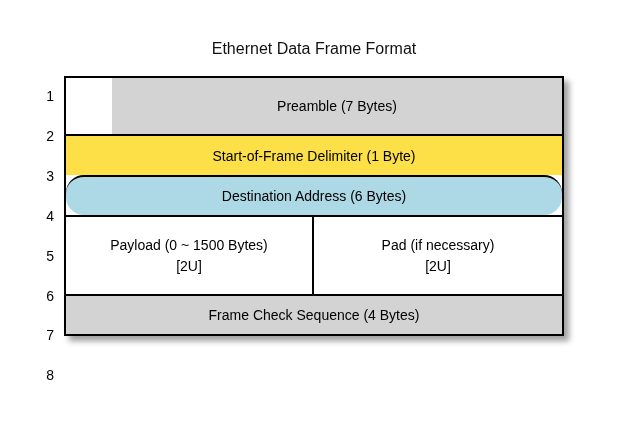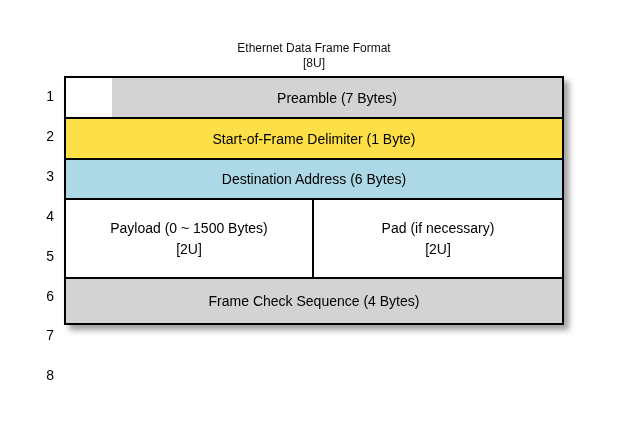--- a/index.html
+++ b/index.html
@@ -15,21 +15,21 @@
     overflow: hidden;
     font-family: "Liberation Sans", "DejaVu Sans", sans-serif;
     color: #000000;
   }
   .title-block {
     position: absolute;
     left: 64px;
     top: 41px;
     width: 500px;
     text-align: center;
-    font-size: 12px;
+    font-size: 16px;
     line-height: 15px;
     color: #111111;
   }
   .numcol {
     position: absolute;
     left: 28px;
     top: 76px;
     width: 28px;
     display: flex;
     flex-direction: column;
@@ -79,52 +79,51 @@
     border-right: 2px solid #000000;
   }
 </style>
 </head>
 <body>
 
 <div class="canvas">
 
   <div class="title-block">
     <div>Ethernet Data Frame Format</div>
-    <div>[8U]</div>
   </div>
 
   <div class="numcol">
     <div class="numcell" style="height:39px">1</div>
     <div class="numcell" style="height:41px">2</div>
     <div class="numcell" style="height:40px">3</div>
     <div class="numcell" style="height:40px">4</div>
     <div class="numcell" style="height:40px">5</div>
     <div class="numcell" style="height:39.5px">6</div>
     <div class="numcell" style="height:39.5px">7</div>
     <div class="numcell" style="height:40px">8</div>
   </div>
 
   <div class="frame-table">
-    <div class="frow" style="height: 39px; background-color: rgb(211, 211, 211); margin-left: 46px;">
+    <div class="frow" style="height: 56px; background-color: rgb(211, 211, 211); margin-left: 46px;">
       <span>Preamble (7 Bytes)</span>
     </div>
     <div class="frow" style="height: 41px; background-color: #fde047;">
       <span>Start-of-Frame Delimiter (1 Byte)</span>
     </div>
-    <div class="frow" style="height: 40px; background-color: rgb(173, 216, 230);">
+    <div class="frow" style="height: 40px; background-color: rgb(173, 216, 230); border-radius: 18px;">
       <span>Destination Address (6 Bytes)</span>
     </div>
     <div class="frow double" style="height: 79px; background-color: rgb(255, 255, 255);">
       <div class="dcell left">
         <div>Payload (0 ~ 1500 Bytes)</div>
         <div>[2U]</div>
       </div>
       <div class="dcell">
         <div>Pad (if necessary)</div>
         <div>[2U]</div>
       </div>
     </div>
-    <div class="frow" style="height: 46px; background-color: rgb(211, 211, 211); text-align: center;">
+    <div class="frow" style="height: 40px; background-color: rgb(211, 211, 211); text-align: center;">
       <span>Frame Check Sequence (4 Bytes)</span>
     </div>
   </div>
 
 </div>
 
 </body></html>

